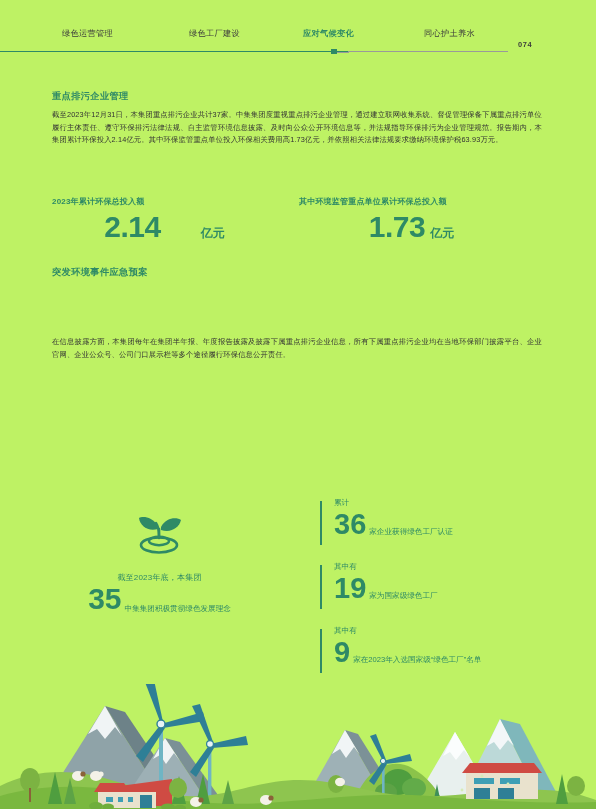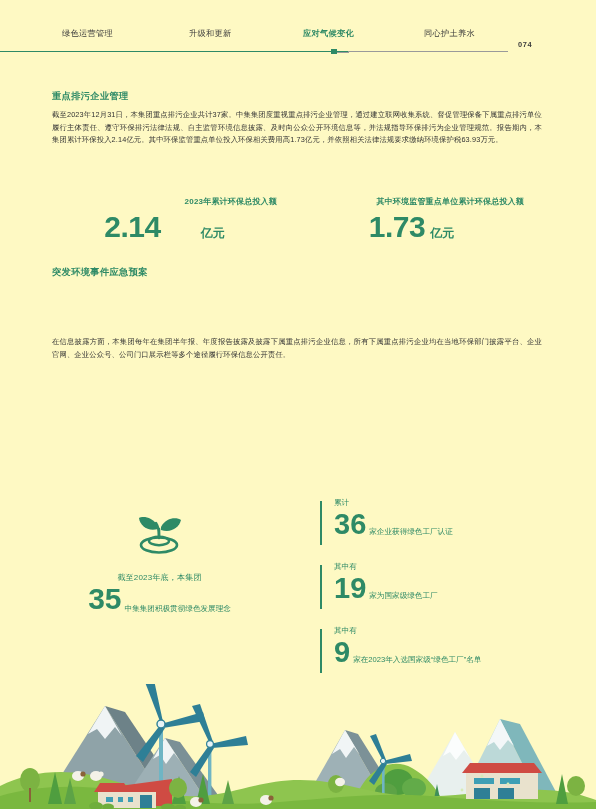--- a/index.html
+++ b/index.html
@@ -2,21 +2,21 @@
 <html><head>
 <meta charset="utf-8">
 <style>
   * { box-sizing: border-box; margin: 0; padding: 0; }
   html, body {
     width: 596px; height: 809px;
     background: #ffffff;
     font-family: "Liberation Sans", "DejaVu Sans", sans-serif;
     overflow: hidden;
   }
-  .page { position: relative; width: 596px; height: 809px; background:#fef9c3; }
+  .page { position: relative; width: 596px; height: 809px; background:#bef264; }
 
   
   .topnav {
     position: absolute; left: 0; top: 28px; width: 596px; height: 34px;
   }
   .nav-items {
     position: absolute; left: 0; top: 0; width: 596px; height: 22px;
     display: flex; align-items: flex-start;
   }
   .nav-item {
@@ -72,21 +72,21 @@
   .kpi-label {
     color: #2e8a66; font-size: 8px; font-weight: bold; letter-spacing: .2px;
     white-space: nowrap;
   }
   .kpi-valrow { display: flex; align-items: baseline; margin-top: 4px; }
   .kpi-value {
     color: #2e8a66; font-size: 30px; font-weight: bold; line-height: 32px;
     letter-spacing: -0.5px;
   }
   .kpi-unit { color: #2e8a66; font-size: 12px; font-weight: bold; margin-left: 5px; }
-  .kpi-c { text-align: right; }
+  .kpi-c { text-align: left; }
 
   
   .stats { position: absolute; left: 52px; top: 498px; width: 500px; height: 200px; }
 
   .stat-left { position: absolute; left: 0; top: 8px; width: 215px; text-align: center; }
   .sprout { width: 60px; height: 52px; margin: 0 auto 14px; display: block; }
   .stat-left-label {
     color: #2e8a66; font-size: 8px; letter-spacing: .2px; margin-bottom: 1px;
   }
   .stat-left-valrow { display: flex; align-items: flex-end; justify-content: center; }
@@ -112,21 +112,21 @@
   .illus { position: absolute; left: 0; bottom: 0; width: 596px; height: 125px; }
 </style>
 </head>
 <body>
 
 <div class="page">
 
   <div class="topnav">
     <div class="nav-items">
       <div class="nav-item nav-1">绿色运营管理</div>
-      <div class="nav-item nav-2">升级和更新</div>
+      <div class="nav-item nav-2">绿色工厂建设</div>
       <div class="nav-item nav-3 active">应对气候变化</div>
       <div class="nav-item nav-4">同心护土养水</div>
     </div>
     <div class="page-num">074</div>
     <div class="nav-rule-green"></div>
     <div class="nav-rule-grey"></div>
     <div class="nav-marker"></div>
     <div class="nav-marker-tail"></div>
   </div>
 

